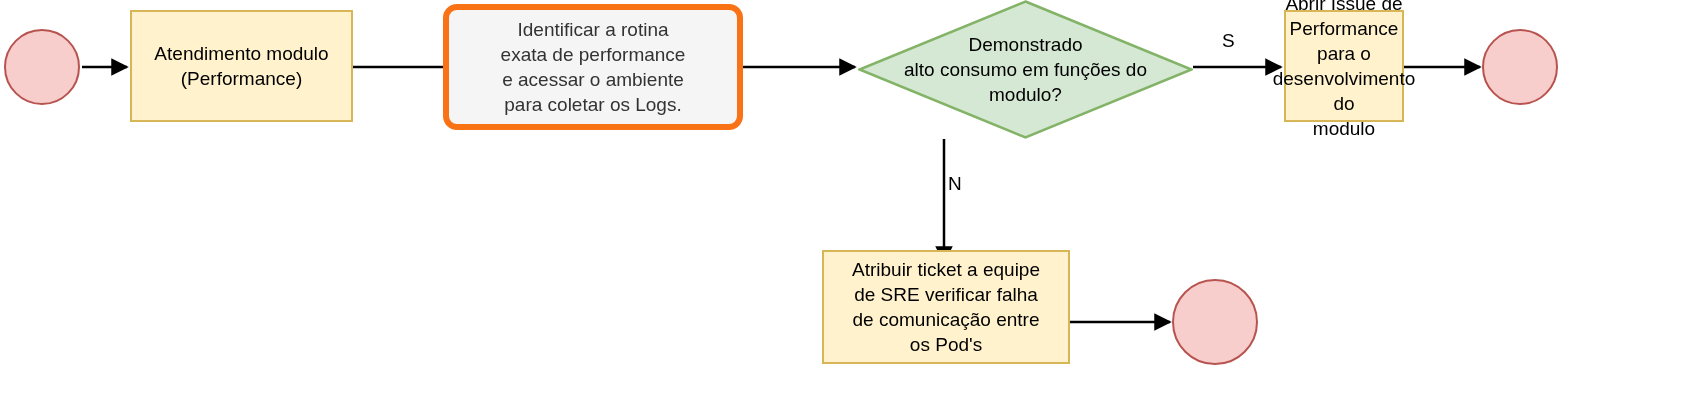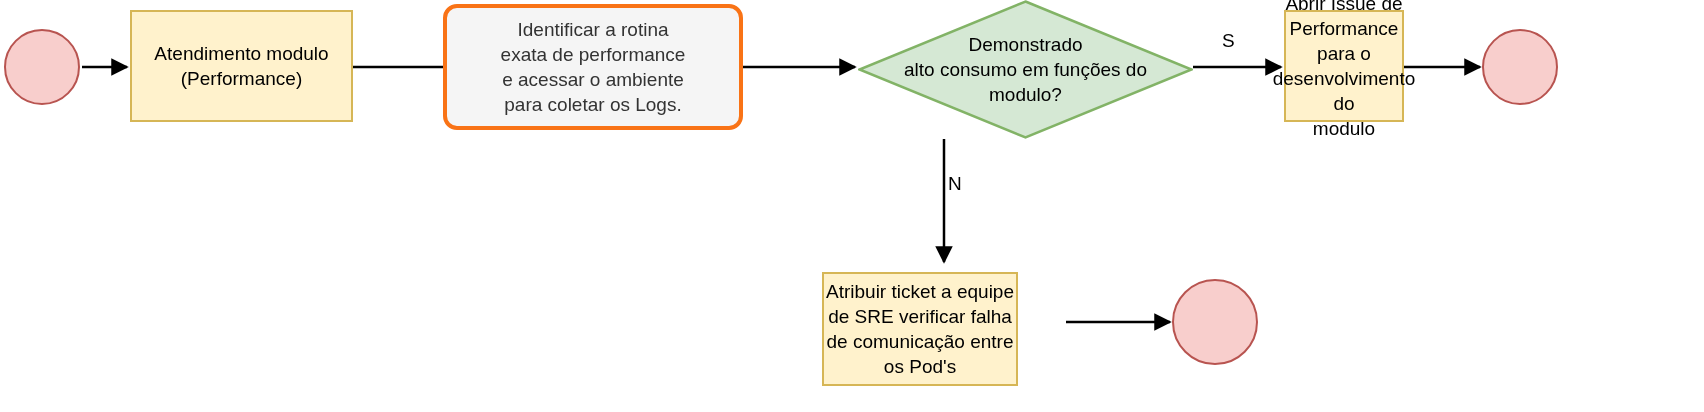--- a/index.html
+++ b/index.html
@@ -42,21 +42,21 @@
     border-radius: 50%;
     background: #f8cecc;
     border: 2px solid #b85450;
   }
   .node-process {
     background: #fff2cc;
     border: 2px solid #d6b656;
   }
   .node-subprocess {
     background: #f5f5f5;
-    border: 4px solid #f97316;
+    border: 6px solid #f97316;
     border-radius: 14px;
     color: #333333;
     align-items: center;
   }
   .node-decision {
     background: transparent;
     border: none;
   }
   .decision-shape {
     position: absolute;
@@ -136,21 +136,21 @@
     <span>Abrir Issue de
 Performance para o
 desenvolvimento do
 modulo</span>
   </div>
 
   <div class="node node-terminator" style="left:1482px; top:29px; width:76px; height:76px;">
     <span></span>
   </div>
 
-  <div class="node node-process" style="left:822px; top:272px; width:196px; height:114px;">
+  <div class="node node-process" style="left:822px; top:250px; width:248px; height:114px;">
     <span>Atribuir ticket a equipe
 de SRE verificar falha
 de comunicação entre
 os Pod's</span>
   </div>
 
   <div class="node node-terminator" style="left:1172px; top:279px; width:86px; height:86px;">
     <span></span>
   </div>
 

